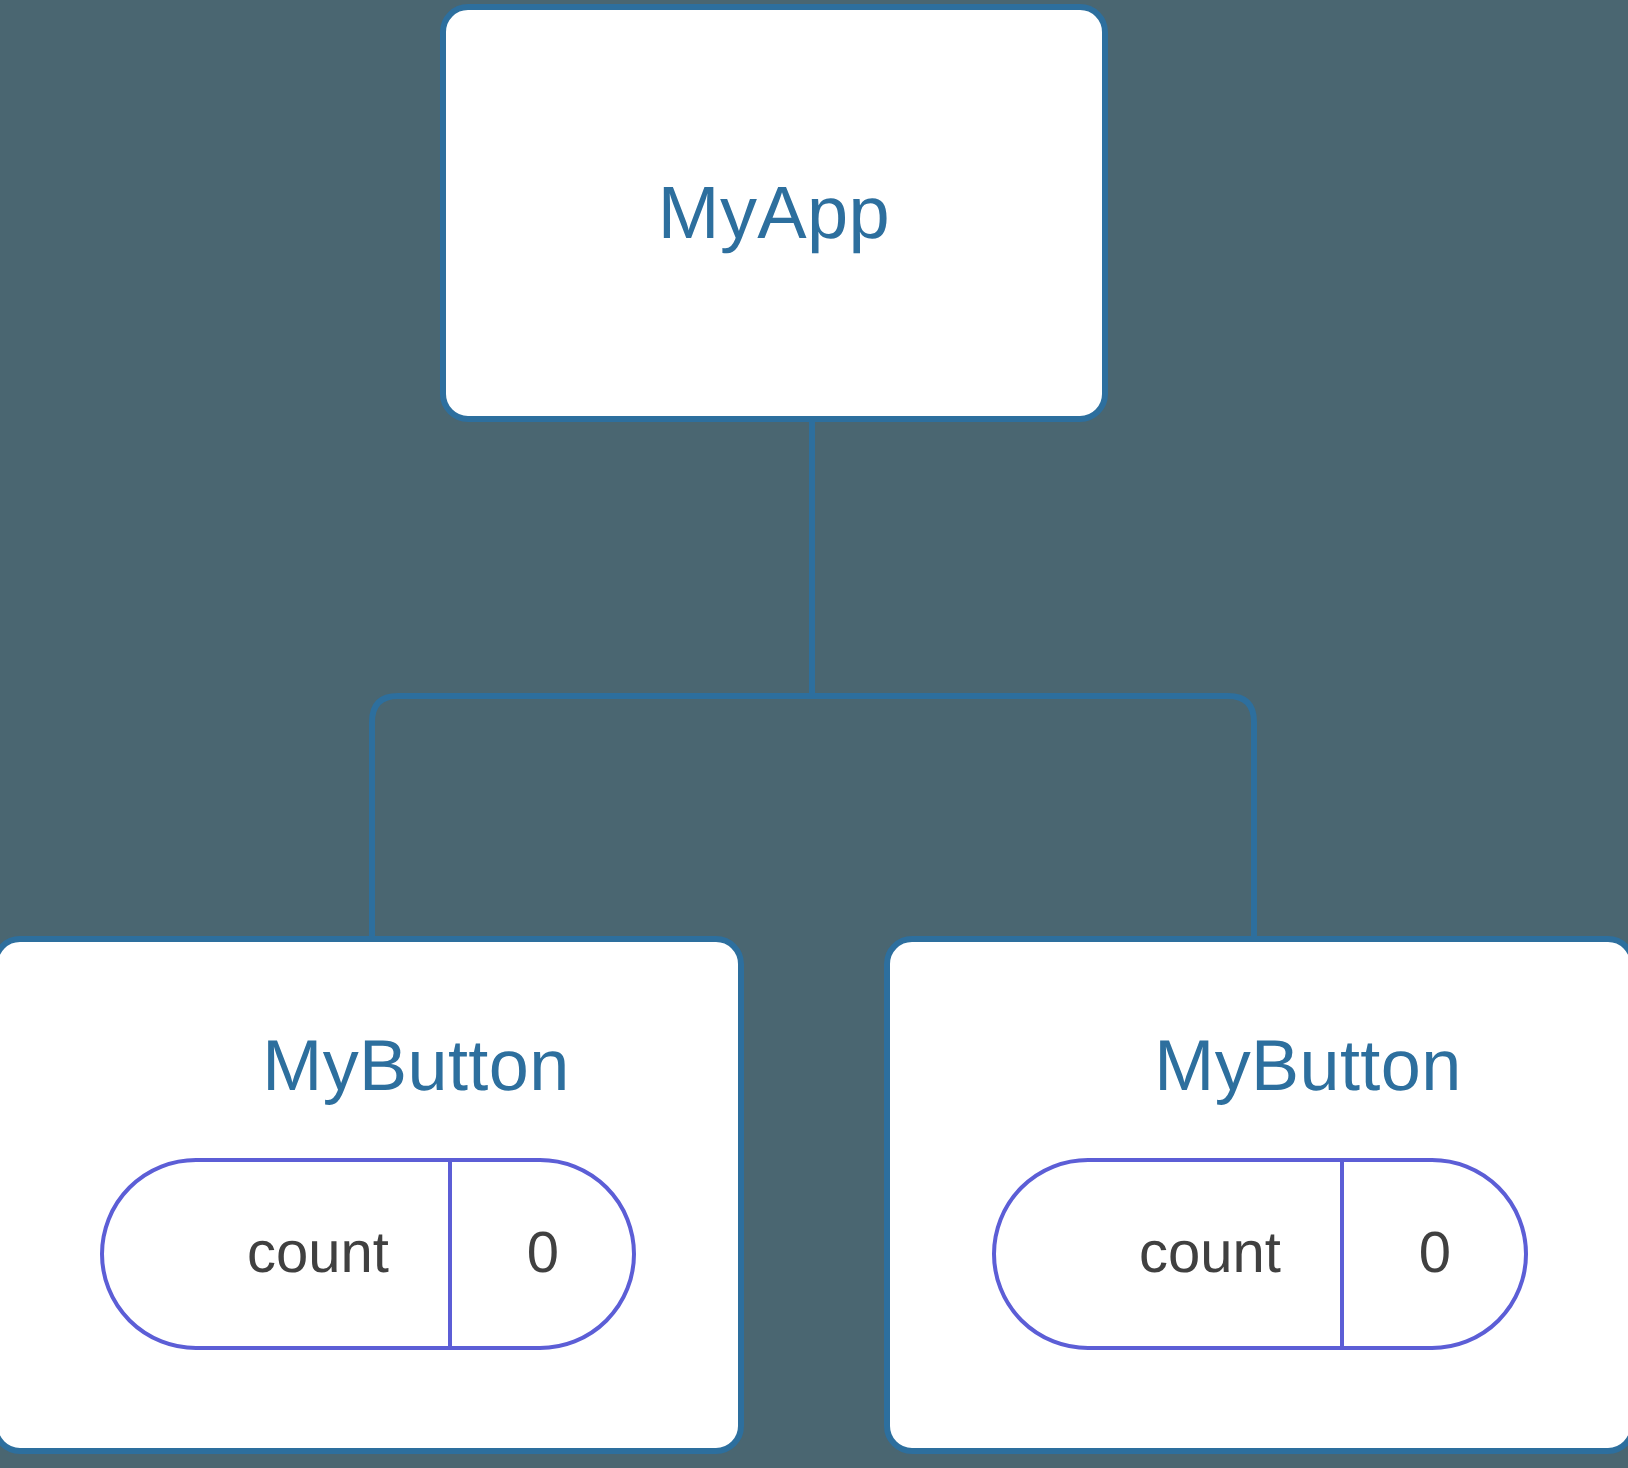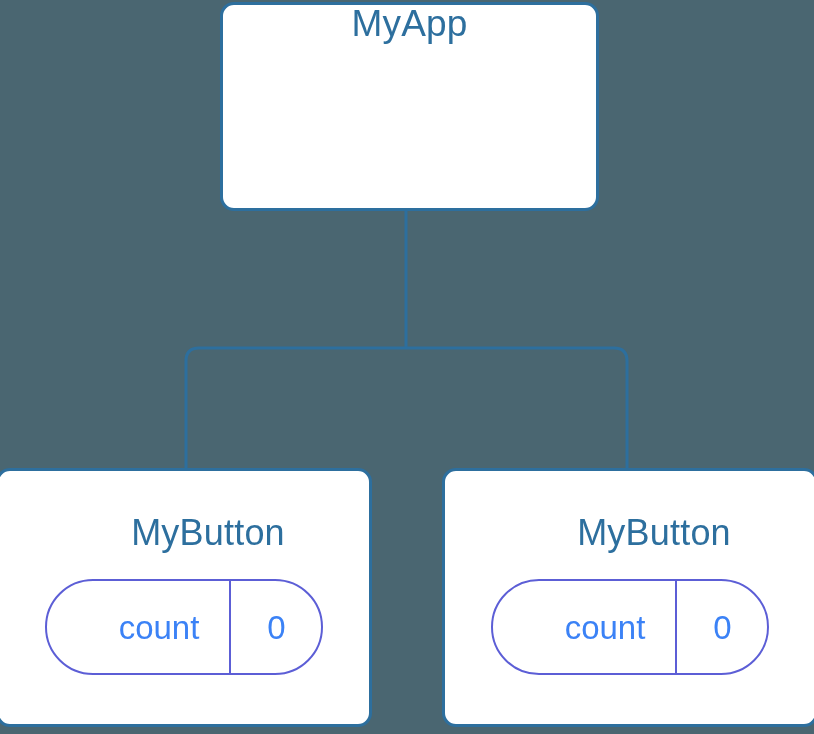--- a/index.html
+++ b/index.html
@@ -38,22 +38,23 @@
     border: 3px solid #2d6f9e;
     border-radius: 14px;
     box-sizing: border-box;
     display: flex;
     flex-direction: column;
     align-items: center;
   }
   .node-root {
     left: 220px;
     top: 2px;
-    width: 379px;
+    width: 334px;
     height: 209px;
+    justify-content: center;
   }
   .node-child {
     top: 468px;
     height: 259px;
     justify-content: flex-start;
     padding-top: 44px;
   }
   .node-child-left {
     left: -4px;
     width: 376px;
@@ -86,22 +87,22 @@
     height: 96px;
     box-sizing: border-box;
     overflow: hidden;
     background: #ffffff;
   }
   .pill-key,
   .pill-val {
     display: flex;
     align-items: center;
     justify-content: center;
-    color: #3b82f6;
-    font-size: 33px;
+    color: #404040;
+    font-size: 29px;
     line-height: 1;
     white-space: nowrap;
   }
   .pill-key {
     padding: 0 30px 0 72px;
   }
   .pill-val {
     border-left: 2px solid #5c5ed6;
     padding: 0 34px;
     min-width: 22px;

